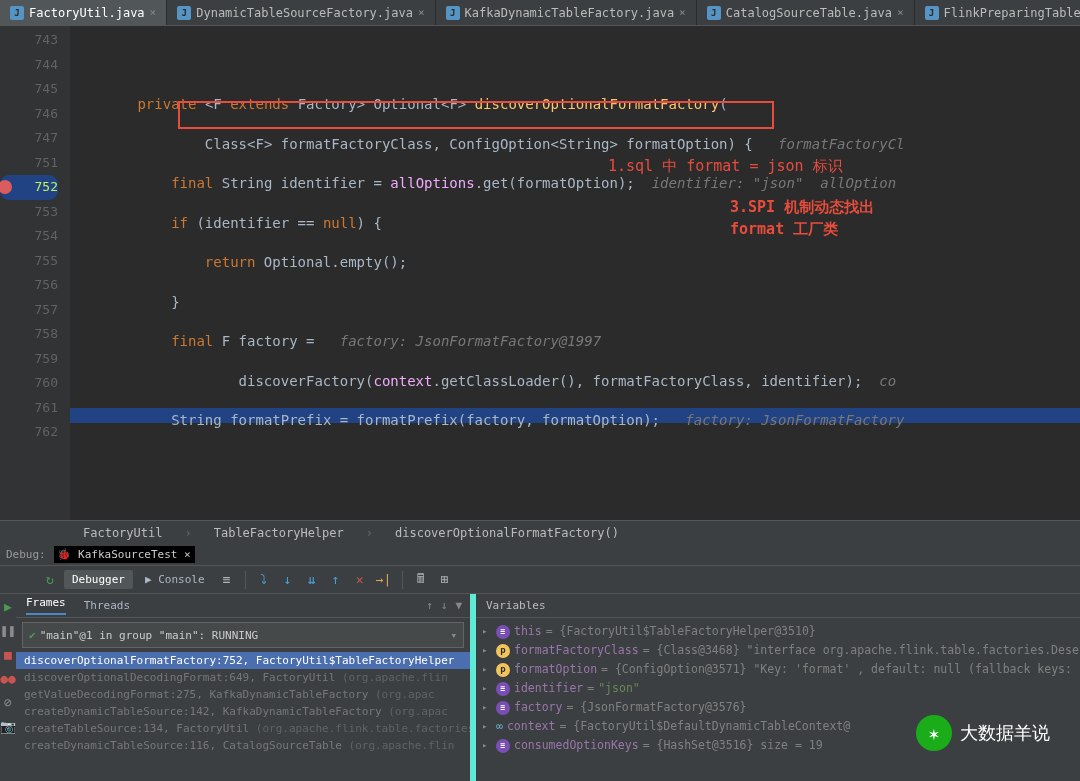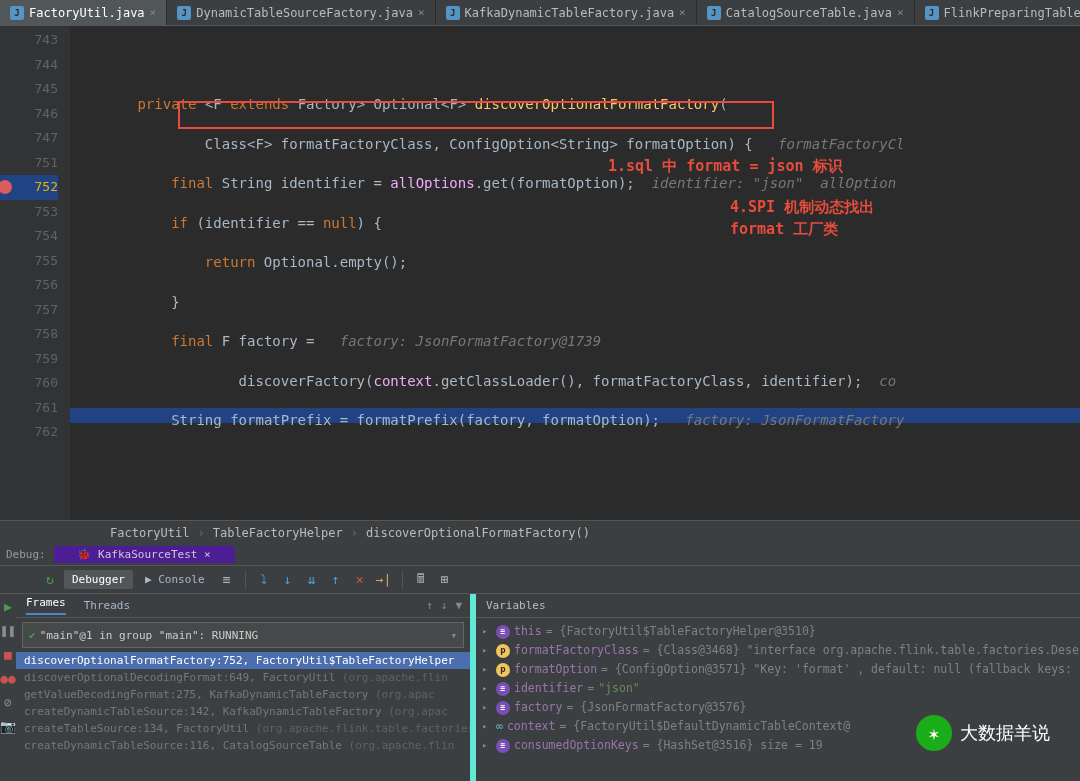--- a/index.html
+++ b/index.html
@@ -16,29 +16,29 @@
 .code{flex:1;font-family:Menlo,Monaco,Consolas,monospace;font-size:14px;line-height:24.5px;white-space:pre;padding-top:2px;overflow:hidden;position:relative}
 .ln{height:15px}
 .hl{background:#214283}
 .kw{color:#cc7832}
 .fld{color:#f0abfc}
 .mth{color:#ffc66d}
 .typ{color:#a9b7c6}
 .id{color:#a9b7c6}
 .hint{color:#787878;font-style:italic}
 .boxred{border:2px solid #e74c3c;position:absolute}
-.anno1{position:absolute;left:538px;top:128px;color:#e74c3c;font-weight:bold;font-size:15px}
+.anno1{position:absolute;left:538px;top:128px;color:#e74c3c;font-weight:normal;font-size:15px}
 .anno2{position:absolute;left:660px;top:170px;color:#e74c3c;font-weight:bold;font-size:15px;line-height:22px}
-.crumbs{height:24px;display:flex;align-items:center;background:#3c3f41;font-size:12px;padding-left:110px;gap:8px;color:#888;border-top:1px solid #555}
+.crumbs{height:24px;display:flex;align-items:center;background:#3c3f41;font-size:12px;padding-left:83px;gap:22px;color:#888;border-top:1px solid #555}
 .crumbs span{color:#bbb}
 .crumbs .sep{color:#666}
 .debug{background:#3c3f41;height:237px;display:flex;flex-direction:column}
 .dbg-tab{height:22px;display:flex;align-items:center;background:#3c3f41;border-bottom:1px solid #555;font-size:11px;padding-left:6px;gap:8px}
 .dbg-tab .lbl{color:#999}
-.dbg-tab .name{background:#4c1d95;padding:2px 24px;color:#ccc}
+.dbg-tab .name{background:#000000;padding:2px 4px;color:#ccc}
 .dbg-toolbar{height:28px;display:flex;align-items:center;background:#3c3f41;border-bottom:1px solid #555;padding-left:40px;gap:4px}
 .tb-btn{padding:3px 8px;font-size:11px;border-radius:2px;cursor:pointer}
 .tb-btn.active{background:#515658;color:#fff}
 .tb-icon{width:20px;height:20px;display:flex;align-items:center;justify-content:center;color:#afb1b3;cursor:pointer;font-size:13px}
 .tb-sep{width:1px;height:18px;background:#555;margin:0 4px}
 .dbg-body{flex:1;display:flex}
 .dbg-left{width:28px;background:#3c3f41;display:flex;flex-direction:column;align-items:center;gap:8px;padding-top:4px}
 .left-ic{width:16px;height:16px;display:flex;align-items:center;justify-content:center;font-size:13px;cursor:pointer}
 .green{color:#499c54}
 .gray{color:#8c8c8c}
@@ -104,56 +104,56 @@
       <div class="gut-row">743</div>
       <div class="gut-row">744</div>
       <div class="gut-row">745</div>
       <div class="gut-row">746</div>
       <div class="gut-row">747</div>
       <div class="gut-row"></div>
       <div class="gut-row"></div>
       <div class="gut-row"></div>
       <div class="gut-row"></div>
       <div class="gut-row">751</div>
-      <div class="gut-row" style="color: #eab308; background: rgb(33, 66, 131);">752<div class="bpicon"></div></div>
+      <div class="gut-row" style="color: #bef264; background: rgb(33, 66, 131); border-radius: 9px;">752<div class="bpicon"></div></div>
       <div class="gut-row">753</div>
       <div class="gut-row">754</div>
       <div class="gut-row">755</div>
       <div class="gut-row">756</div>
       <div class="gut-row">757</div>
       <div class="gut-row">758</div>
       <div class="gut-row">759</div>
       <div class="gut-row">760</div>
       <div class="gut-row">761</div>
       <div class="gut-row">762</div>
     </div>
   <div class="code">
 <div class="ln"></div>
 <div class="ln">        <span class="kw">private</span> &lt;<span class="typ">F</span> <span class="kw">extends</span> <span class="typ">Factory</span>&gt; <span class="typ">Optional</span>&lt;<span class="typ">F</span>&gt; <span class="mth">discoverOptionalFormatFactory</span>(</div>
 <div class="ln">                <span class="typ">Class</span>&lt;<span class="typ">F</span>&gt; formatFactoryClass, <span class="typ">ConfigOption</span>&lt;<span class="typ">String</span>&gt; formatOption) {   <span class="hint">formatFactoryCl</span></div>
 <div class="ln">            <span class="kw">final</span> <span class="typ">String</span> identifier = <span class="fld">allOptions</span>.get(formatOption);  <span class="hint">identifier: "json"  allOption</span></div>
 <div class="ln">            <span class="kw">if</span> (identifier == <span class="kw">null</span>) {</div>
 <div class="ln">                <span class="kw">return</span> Optional.<span class="id">empty</span>();</div>
 <div class="ln">            }</div>
-<div class="ln">            <span class="kw">final</span> <span class="typ">F</span> factory =   <span class="hint">factory: JsonFormatFactory@1739</span></div>
+<div class="ln">            <span class="kw">final</span> <span class="typ">F</span> factory =   <span class="hint">factory: JsonFormatFactory@1997</span></div>
 <div class="ln">                    <span class="id">discoverFactory</span>(<span class="fld">context</span>.getClassLoader(), formatFactoryClass, identifier);  <span class="hint">co</span></div>
 <div class="ln hl">            <span class="typ">String</span> formatPrefix = formatPrefix(factory, formatOption);   <span class="hint">factory: JsonFormatFactory</span></div>
 
 
 
 
 
 
 
 
 
 
 <div class="boxred" style="left:108px;top:75px;width:596px;height:28px"></div>
 <div class="anno1">1.sql 中 format = json 标识</div>
-<div class="anno2"><span>4.SPI 机制动态找出</span><br><span>format 工厂类</span></div>
+<div class="anno2"><span>3.SPI 机制动态找出</span><br><span>format 工厂类</span></div>
   </div>
 </div>
 
 <div class="crumbs">
   <span>FactoryUtil</span>
     <span class="sep">›</span>
   <span>TableFactoryHelper</span>
     <span class="sep">›</span>
   <span>discoverOptionalFormatFactory()</span>
 </div>

